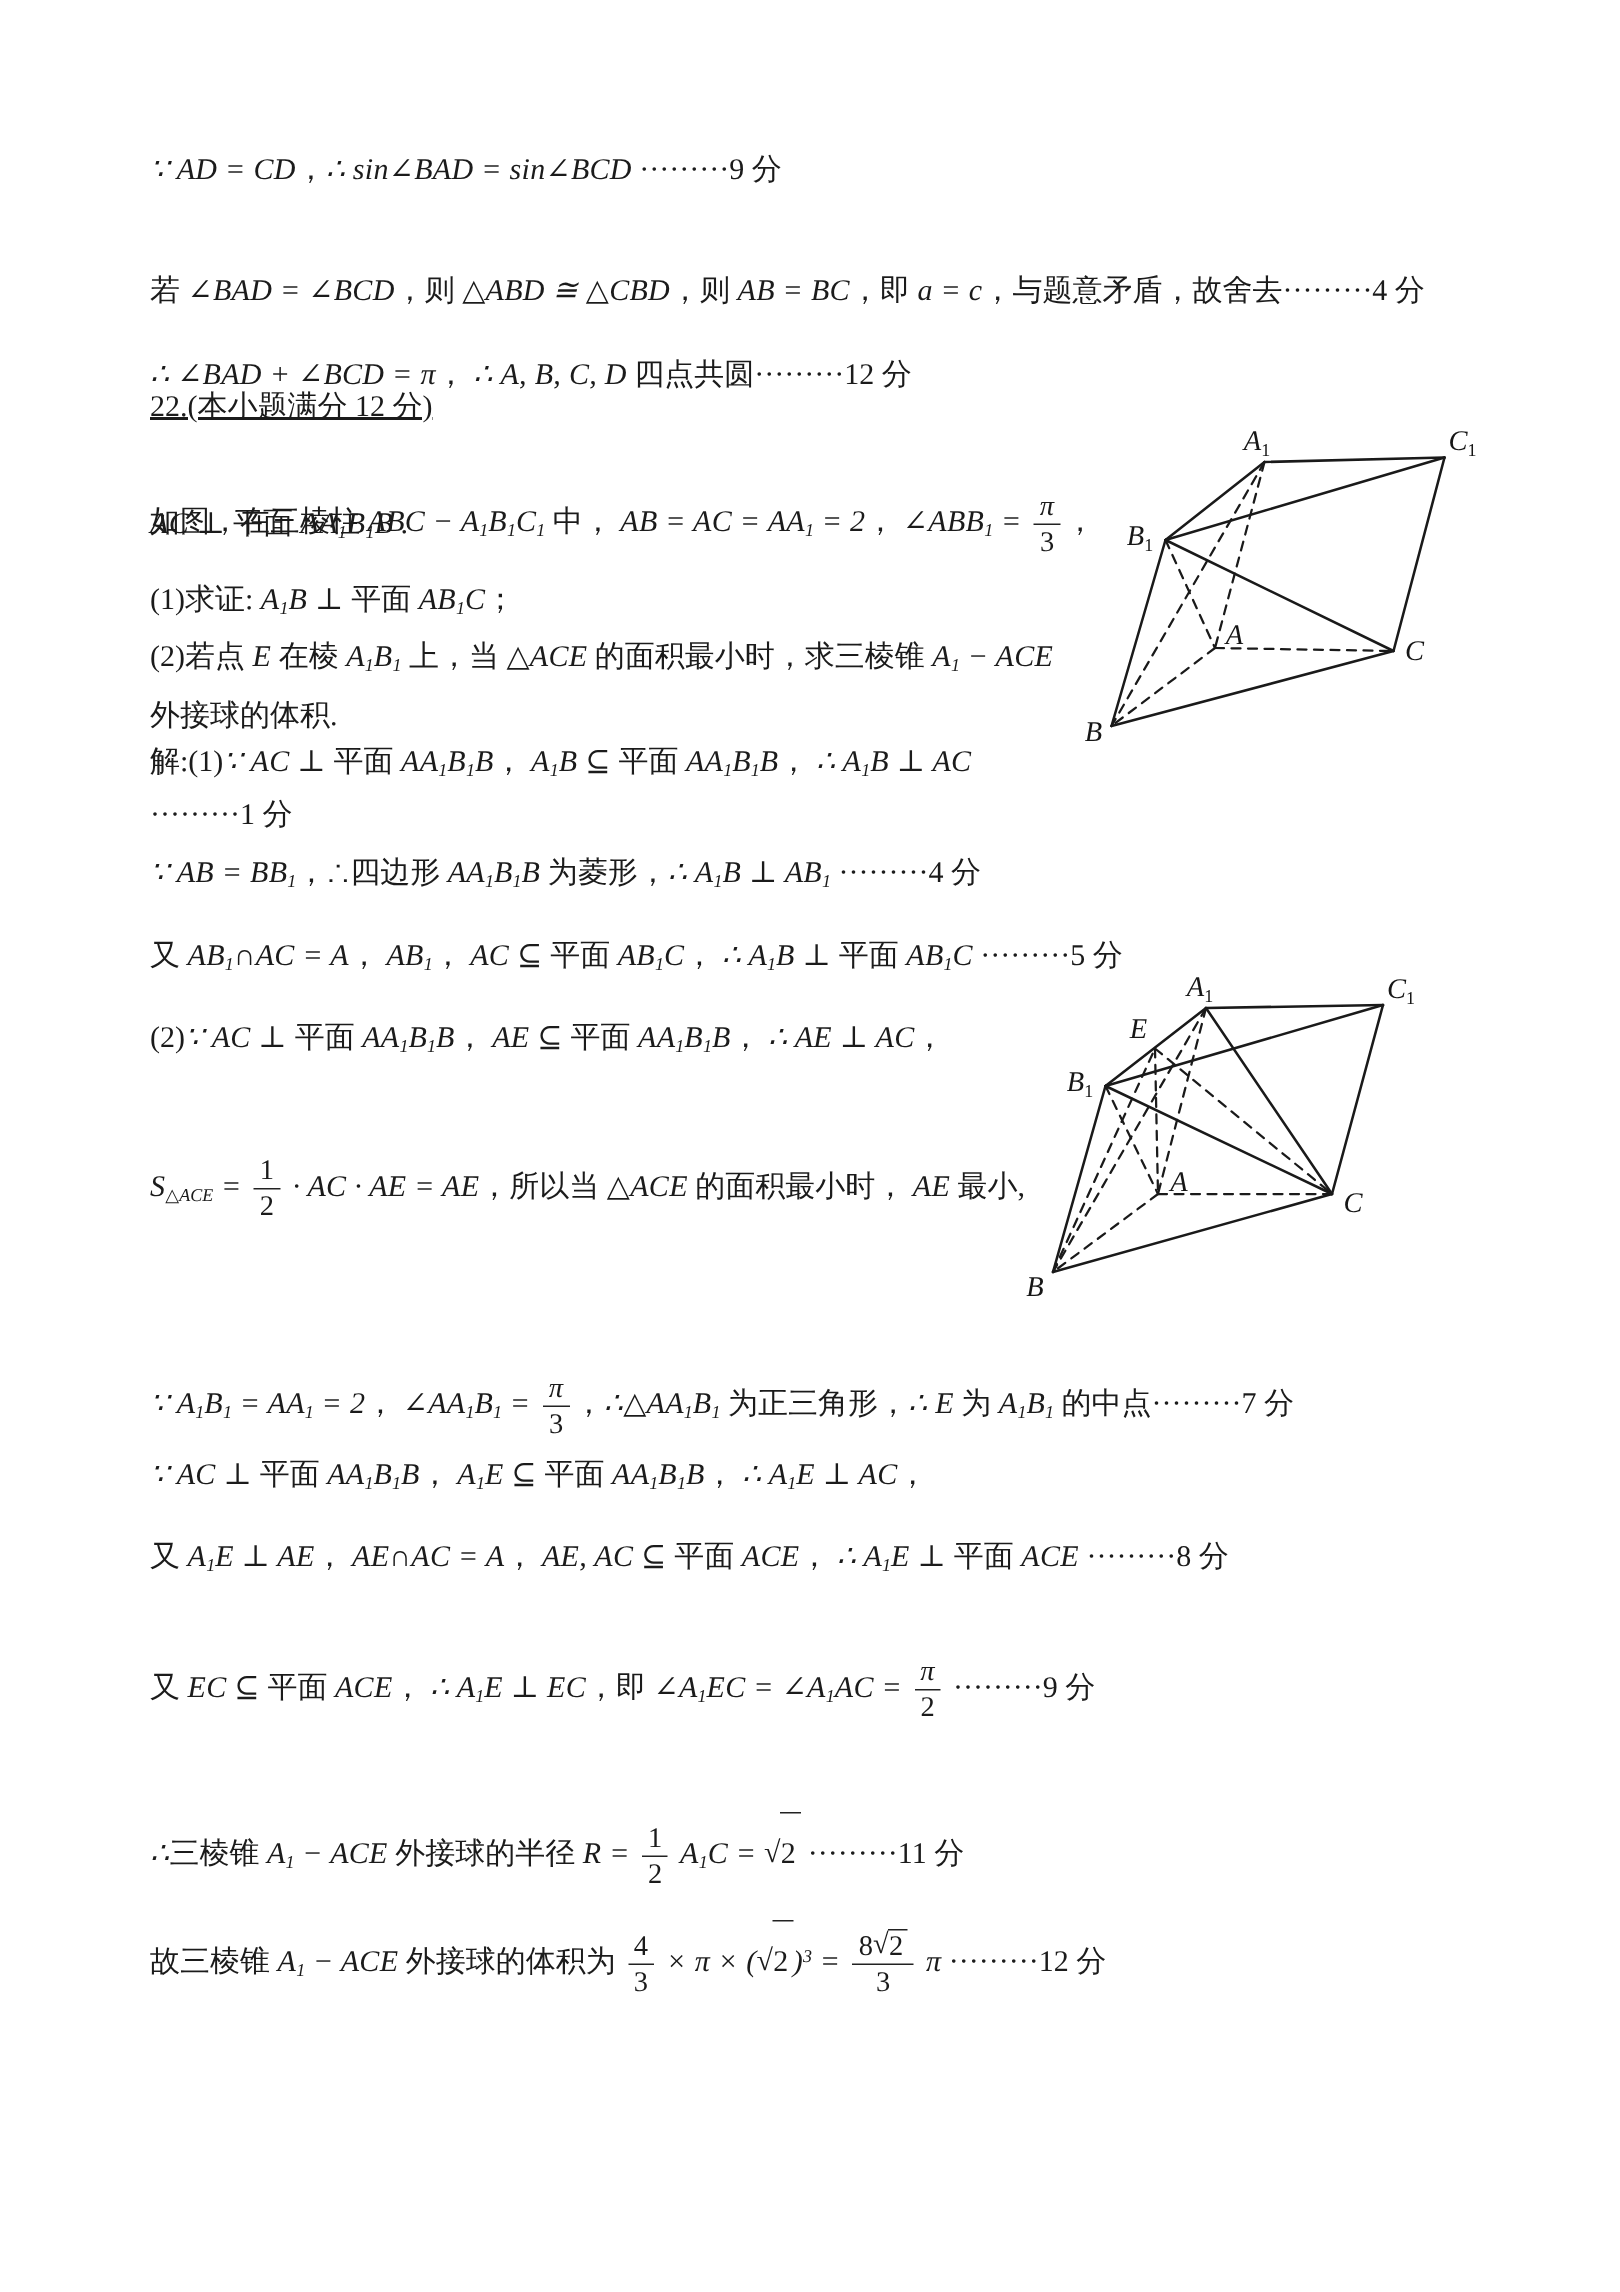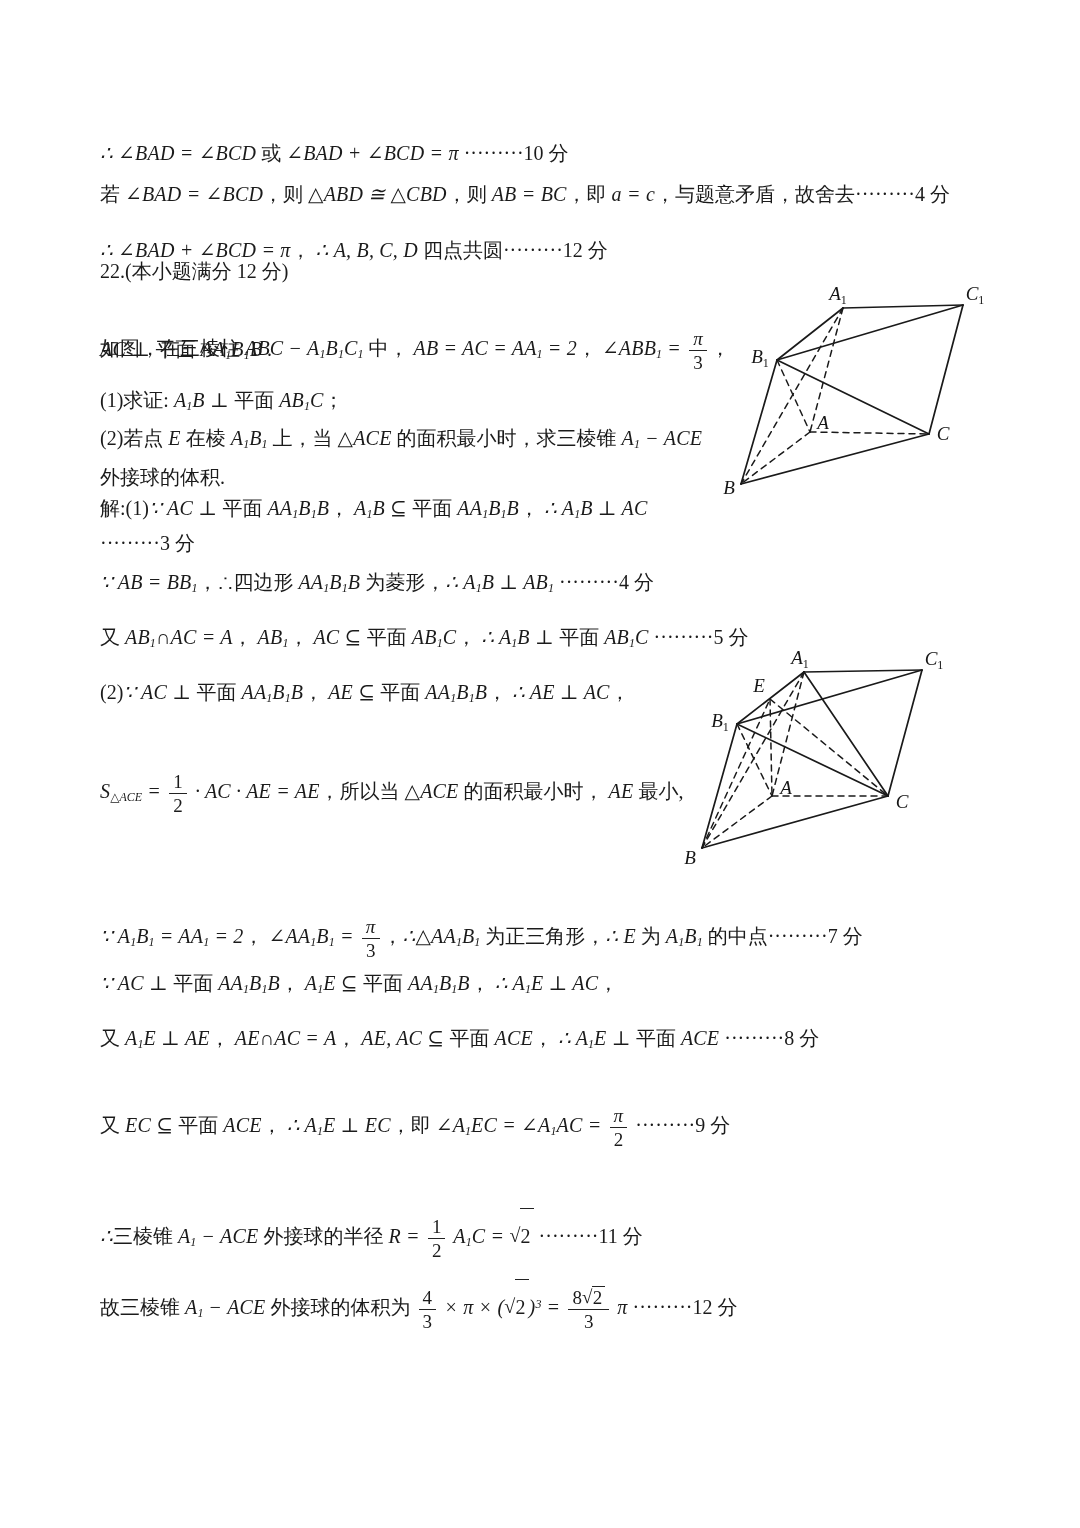--- a/index.html
+++ b/index.html
@@ -32,31 +32,31 @@
   svg.fig text.vlabel{
     font-family:"Liberation Serif","DejaVu Serif",serif;
     font-style:italic;font-size:19px;fill:#161616;
   }
   svg.fig tspan.svgsub{font-size:12px;font-style:normal;}
 </style>
 </head>
 <body>
 
 <div id="doc">
-    <div class="line" style="top: 138px; left: 100px;"><span class="mv">∴ ∠BAD = ∠BCD</span><span class="ch"> 或 </span><span class="mv">∠BAD + ∠BCD = π</span><span class="ch"> ·········10 分</span></div>
+    <div class="line" style="top: 98px; left: 100px;"><span class="mv">∵ AD = CD</span><span class="ch">，</span><span class="mv">∴ sin∠BAD = sin∠BCD</span><span class="ch"> ·········9 分</span></div>
     <div class="line" style="top: 179px; left: 100px;"><span class="ch">若 </span><span class="mv">∠BAD = ∠BCD</span><span class="ch">，则 </span><span class="mv">△ABD ≅ △CBD</span><span class="ch">，则 </span><span class="mv">AB = BC</span><span class="ch">，即 </span><span class="mv">a = c</span><span class="ch">，与题意矛盾，故舍去·········4 分</span></div>
     <div class="line" style="top: 217px; left: 100px; margin-top: 18px;"><span class="mv">∴ ∠BAD + ∠BCD = π</span><span class="ch">，  </span><span class="mv">∴ A, B, C, D</span><span class="ch"> 四点共圆·········12 分</span></div>
-    <div class="line" style="top: 256px; left: 100px;"><span class="ch">22.(本小题满分 12 分)</span></div>
+    <div class="line" style="top: 256px; left: 100px; text-decoration: underline;"><span class="ch">22.(本小题满分 12 分)</span></div>
     <div class="line tall" style="top: 298px; left: 100px;"><span class="ch">如图，在三棱柱 </span><span class="mv">ABC − A</span><span class="ssub">1</span><span class="mv">B</span><span class="ssub">1</span><span class="mv">C</span><span class="ssub">1</span><span class="ch"> 中， </span><span class="mv">AB = AC = AA</span><span class="ssub">1</span><span class="mv"> = 2</span><span class="ch">， </span><span class="mv">∠ABB</span><span class="ssub">1</span><span class="mv"> = </span><span class="frac"><span class="num"><span class="mv">π</span></span><span class="den"><span class="ch">3</span></span></span><span class="ch">，</span></div>
     <div class="line" style="top: 334px; left: 100px;"><span class="mv">AC ⊥ </span><span class="ch">平面 </span><span class="mv">AA</span><span class="ssub">1</span><span class="mv">B</span><span class="ssub">1</span><span class="mv">B</span><span class="ch"> .</span></div>
     <div class="line" style="top: 385px; left: 100px; text-align: right;"><span class="ch">(1)求证: </span><span class="mv">A</span><span class="ssub">1</span><span class="mv">B ⊥ </span><span class="ch">平面 </span><span class="mv">AB</span><span class="ssub">1</span><span class="mv">C</span><span class="ch">；</span></div>
     <div class="line" style="top: 423px; left: 100px;"><span class="ch">(2)若点 </span><span class="mv">E</span><span class="ch"> 在棱 </span><span class="mv">A</span><span class="ssub">1</span><span class="mv">B</span><span class="ssub">1</span><span class="ch"> 上，当 </span><span class="mv">△ACE</span><span class="ch"> 的面积最小时，求三棱锥 </span><span class="mv">A</span><span class="ssub">1</span><span class="mv"> − ACE</span></div>
     <div class="line" style="top: 462px; left: 100px; text-align: center;"><span class="ch">外接球的体积.</span></div>
     <div class="line" style="top: 493px; left: 100px;"><span class="ch">解:(1)</span><span class="mv">∵ AC ⊥ </span><span class="ch">平面 </span><span class="mv">AA</span><span class="ssub">1</span><span class="mv">B</span><span class="ssub">1</span><span class="mv">B</span><span class="ch">， </span><span class="mv">A</span><span class="ssub">1</span><span class="mv">B ⊆ </span><span class="ch">平面 </span><span class="mv">AA</span><span class="ssub">1</span><span class="mv">B</span><span class="ssub">1</span><span class="mv">B</span><span class="ch">， </span><span class="mv">∴ A</span><span class="ssub">1</span><span class="mv">B ⊥ AC</span></div>
-    <div class="line" style="top: 528px; left: 100px;"><span class="ch">·········3 分</span></div>
+    <div class="line" style="top: 528px; left: 100px;"><span class="ch">·········1 分</span></div>
     <div class="line" style="top: 567px; left: 100px;"><span class="mv">∵ AB = BB</span><span class="ssub">1</span><span class="ch">，∴四边形 </span><span class="mv">AA</span><span class="ssub">1</span><span class="mv">B</span><span class="ssub">1</span><span class="mv">B</span><span class="ch"> 为菱形，</span><span class="mv">∴ A</span><span class="ssub">1</span><span class="mv">B ⊥ AB</span><span class="ssub">1</span><span class="ch"> ·········4 分</span></div>
     <div class="line" style="top: 622px; left: 100px;"><span class="ch">又 </span><span class="mv">AB</span><span class="ssub">1</span><span class="mv">∩AC = A</span><span class="ch">， </span><span class="mv">AB</span><span class="ssub">1</span><span class="ch">， </span><span class="mv">AC ⊆ </span><span class="ch">平面 </span><span class="mv">AB</span><span class="ssub">1</span><span class="mv">C</span><span class="ch">， </span><span class="mv">∴ A</span><span class="ssub">1</span><span class="mv">B ⊥ </span><span class="ch">平面 </span><span class="mv">AB</span><span class="ssub">1</span><span class="mv">C</span><span class="ch"> ·········5 分</span></div>
     <div class="line" style="top: 677px; left: 100px;"><span class="ch">(2)</span><span class="mv">∵ AC ⊥ </span><span class="ch">平面 </span><span class="mv">AA</span><span class="ssub">1</span><span class="mv">B</span><span class="ssub">1</span><span class="mv">B</span><span class="ch">， </span><span class="mv">AE ⊆ </span><span class="ch">平面 </span><span class="mv">AA</span><span class="ssub">1</span><span class="mv">B</span><span class="ssub">1</span><span class="mv">B</span><span class="ch">， </span><span class="mv">∴ AE ⊥ AC</span><span class="ch">，</span></div>
     <div class="line tall" style="top: 741px; left: 100px;"><span class="mv">S</span><span class="ssub">△ACE</span><span class="mv"> = </span><span class="frac"><span class="num"><span class="ch">1</span></span><span class="den"><span class="ch">2</span></span></span><span class="mv"> · AC · AE = AE</span><span class="ch">，所以当 </span><span class="mv">△ACE</span><span class="ch"> 的面积最小时， </span><span class="mv">AE</span><span class="ch"> 最小,</span></div>
     <div class="line tall" style="top: 886px; left: 100px;"><span class="mv">∵ A</span><span class="ssub">1</span><span class="mv">B</span><span class="ssub">1</span><span class="mv"> = AA</span><span class="ssub">1</span><span class="mv"> = 2</span><span class="ch">， </span><span class="mv">∠AA</span><span class="ssub">1</span><span class="mv">B</span><span class="ssub">1</span><span class="mv"> = </span><span class="frac"><span class="num"><span class="mv">π</span></span><span class="den"><span class="ch">3</span></span></span><span class="ch">，</span><span class="mv">∴△AA</span><span class="ssub">1</span><span class="mv">B</span><span class="ssub">1</span><span class="ch"> 为正三角形，</span><span class="mv">∴ E</span><span class="ch"> 为 </span><span class="mv">A</span><span class="ssub">1</span><span class="mv">B</span><span class="ssub">1</span><span class="ch"> 的中点·········7 分</span></div>
     <div class="line" style="top: 968px; left: 100px;"><span class="mv">∵ AC ⊥ </span><span class="ch">平面 </span><span class="mv">AA</span><span class="ssub">1</span><span class="mv">B</span><span class="ssub">1</span><span class="mv">B</span><span class="ch">， </span><span class="mv">A</span><span class="ssub">1</span><span class="mv">E ⊆ </span><span class="ch">平面 </span><span class="mv">AA</span><span class="ssub">1</span><span class="mv">B</span><span class="ssub">1</span><span class="mv">B</span><span class="ch">， </span><span class="mv">∴ A</span><span class="ssub">1</span><span class="mv">E ⊥ AC</span><span class="ch">，</span></div>
     <div class="line" style="top: 1023px; left: 100px;"><span class="ch">又 </span><span class="mv">A</span><span class="ssub">1</span><span class="mv">E ⊥ AE</span><span class="ch">， </span><span class="mv">AE∩AC = A</span><span class="ch">， </span><span class="mv">AE, AC ⊆ </span><span class="ch">平面 </span><span class="mv">ACE</span><span class="ch">， </span><span class="mv">∴ A</span><span class="ssub">1</span><span class="mv">E ⊥ </span><span class="ch">平面 </span><span class="mv">ACE</span><span class="ch"> ·········8 分</span></div>
     <div class="line tall" style="top: 1075px; left: 100px;"><span class="ch">又 </span><span class="mv">EC ⊆ </span><span class="ch">平面 </span><span class="mv">ACE</span><span class="ch">， </span><span class="mv">∴ A</span><span class="ssub">1</span><span class="mv">E ⊥ EC</span><span class="ch">，即 </span><span class="mv">∠A</span><span class="ssub">1</span><span class="mv">EC = ∠A</span><span class="ssub">1</span><span class="mv">AC = </span><span class="frac"><span class="num"><span class="mv">π</span></span><span class="den"><span class="ch">2</span></span></span><span class="ch"> ·········9 分</span></div>
     <div class="line tall" style="top: 1185px; left: 100px;"><span class="mv">∴</span><span class="ch">三棱锥 </span><span class="mv">A</span><span class="ssub">1</span><span class="mv"> − ACE</span><span class="ch"> 外接球的半径 </span><span class="mv">R = </span><span class="frac"><span class="num"><span class="ch">1</span></span><span class="den"><span class="ch">2</span></span></span><span class="mv"> A</span><span class="ssub">1</span><span class="mv">C = </span><span class="sqrt"><span class="rad mv">√</span><span class="vinc ch">2</span></span><span class="ch"> ·········11 分</span></div>
     <div class="line tall" style="top: 1254px; left: 100px;"><span class="ch">故三棱锥 </span><span class="mv">A</span><span class="ssub">1</span><span class="mv"> − ACE</span><span class="ch"> 外接球的体积为 </span><span class="frac"><span class="num"><span class="ch">4</span></span><span class="den"><span class="ch">3</span></span></span><span class="mv"> × π × (</span><span class="sqrt"><span class="rad mv">√</span><span class="vinc ch">2</span></span><span class="mv">)</span><span class="ssup">3</span><span class="mv"> = </span><span class="frac"><span class="num"><span class="ch">8</span><span class="sqrt"><span class="rad mv">√</span><span class="vinc ch">2</span></span></span><span class="den"><span class="ch">3</span></span></span><span class="mv"> π</span><span class="ch"> ·········12 分</span></div>

